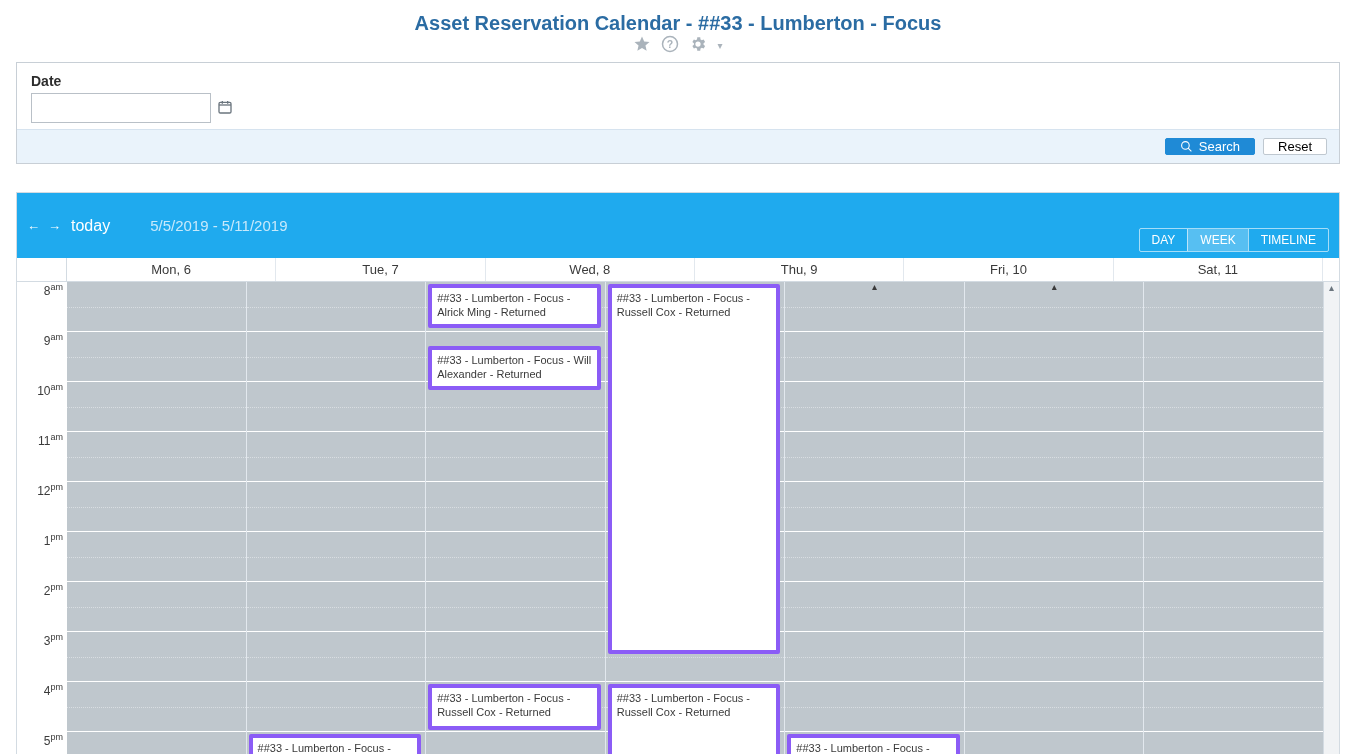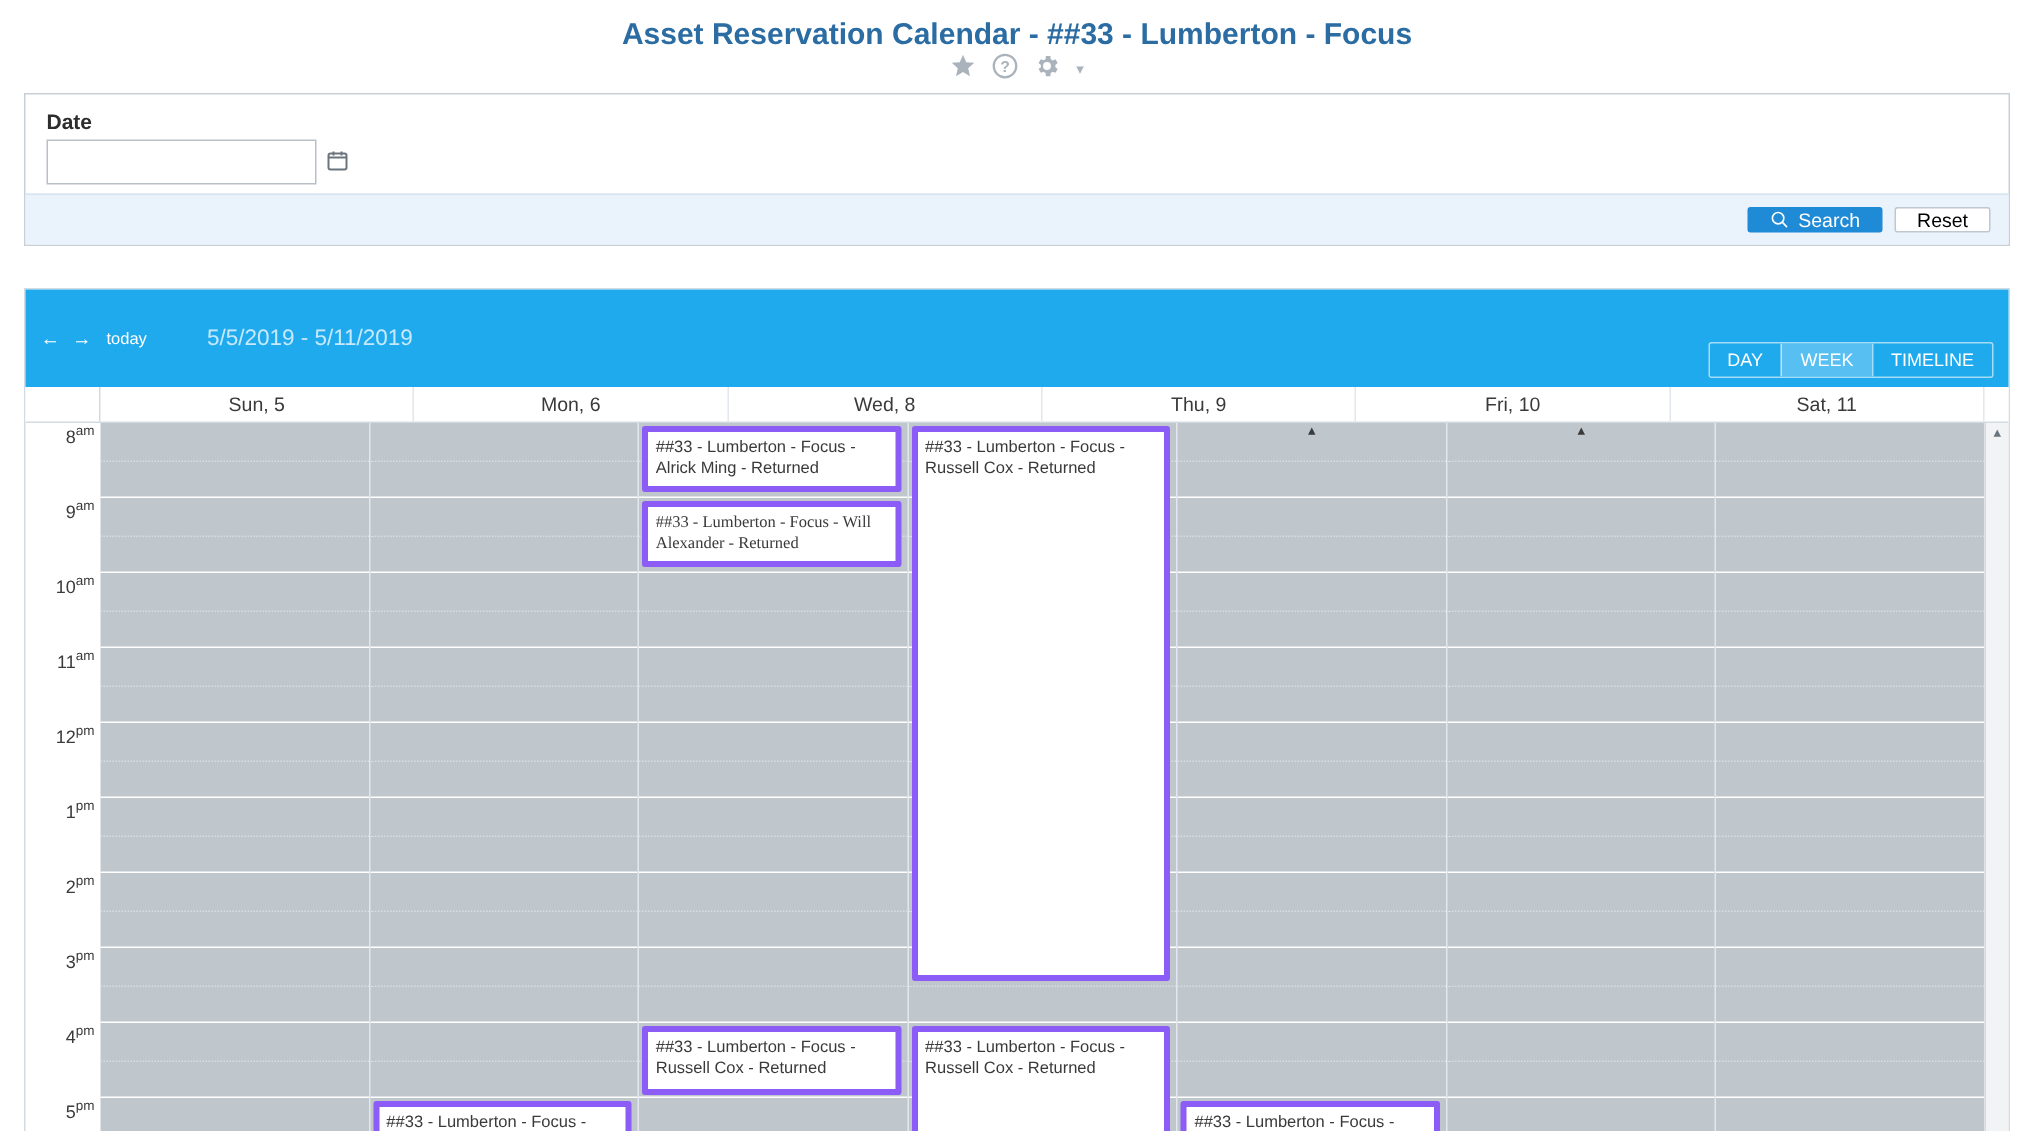--- a/index.html
+++ b/index.html
@@ -22,21 +22,21 @@
 .filter-actions { background: #eaf3fb; border-top: 1px solid #d6e3ef; padding: 8px 12px; display: flex; justify-content: flex-end; gap: 8px; }
 .btn { border: 1px solid #bfc8d0; background: #fff; padding: 0 14px; font-size: 13px; cursor: pointer; border-radius: 2px; }
 .btn-primary { background: #1f8ad6; border-color: #1f8ad6; color: #fff; display: inline-flex; align-items: center; gap: 6px; }
 .btn-primary svg { fill: #fff; }
 
 .calendar-wrap { margin-top: 28px; border: 1px solid #d3dbe2; }
 
 .cal-toolbar { background: #1faaee; color: #fff; display: flex; align-items: center; padding: 6px 10px; gap: 10px; }
 .nav-arrows { display: flex; gap: 8px; align-items: center; }
 .nav-arrow { cursor: pointer; font-size: 13px; }
-.today-link { cursor: pointer; font-size: 11px; }
+.today-link { cursor: pointer; font-size: 16px; }
 .date-range { color: #c7e9fb; font-size: 15px; margin-left: 30px; }
 .view-switch { margin-left: auto; display: flex; border: 1px solid rgba(255,255,255,0.6); border-radius: 2px; overflow: hidden; margin-top: 29px; }
 .view-btn { padding: 4px 12px; font-size: 12px; cursor: pointer; color: #fff; border-left: 1px solid rgba(255,255,255,0.6); }
 .view-btn:first-child { border-left: none; }
 .view-btn.active { background: rgba(255,255,255,0.25); }
 
 .cal-grid { position: relative; }
 .day-header { display: flex; border-bottom: 1px solid #d3dbe2; background: #fff; }
 .time-gutter-head { width: 50px; border-right: 1px solid #d3dbe2; }
 .day-head { flex: 1; text-align: center; padding: 4px 0; font-size: 13px; color: #3a3a3a; border-right: 1px solid #e2e8ee; }
@@ -136,22 +136,22 @@
       <div class="view-switch">
         <span class="view-btn">DAY</span>
         <span class="view-btn active">WEEK</span>
         <span class="view-btn">TIMELINE</span>
       </div>
     </div>
 
     <div class="cal-grid">
       <div class="day-header">
         <div class="time-gutter-head"></div>
-        <div class="day-head">Sun, 5</div>
         <div class="day-head">Mon, 6</div>
+        <div class="day-head">Tue, 7</div>
         <div class="day-head">Wed, 8</div>
         <div class="day-head">Thu, 9</div>
         <div class="day-head">Fri, 10</div>
         <div class="day-head">Sat, 11</div>
         <div class="scrollbar-head"></div>
       </div>
 
       <div class="cal-body">
         <div class="time-gutter">
           <div class="time-slot"><span>8</span><span class="ampm">am</span></div>
@@ -201,21 +201,21 @@
               <div class="hour-row"></div>
               <div class="hour-row"></div>
               <div class="hour-row"></div>
               <div class="hour-row"></div>
               <div class="hour-row"></div>
               <div class="hour-row"></div>
               <div class="hour-row"></div>
               <div class="hour-row"></div>
               <div class="hour-row"></div>
             <div class="event" style="top:2px;height:44px;">##33 - Lumberton - Focus - Alrick Ming - Returned</div>
-            <div class="event" style="top:52px;height:44px;font-family:Liberation Serif, serif;">##33 - Lumberton - Focus - Will Alexander - Returned</div>
+            <div class="event" style="top:64px;height:44px;">##33 - Lumberton - Focus - Will Alexander - Returned</div>
             <div class="event" style="top:402px;height:46px;">##33 - Lumberton - Focus - Russell Cox - Returned</div>
           </div>
 
           <div class="day-col">
             <div class="hour-row"></div>
               <div class="hour-row"></div>
               <div class="hour-row"></div>
               <div class="hour-row"></div>
               <div class="hour-row"></div>
               <div class="hour-row"></div>

